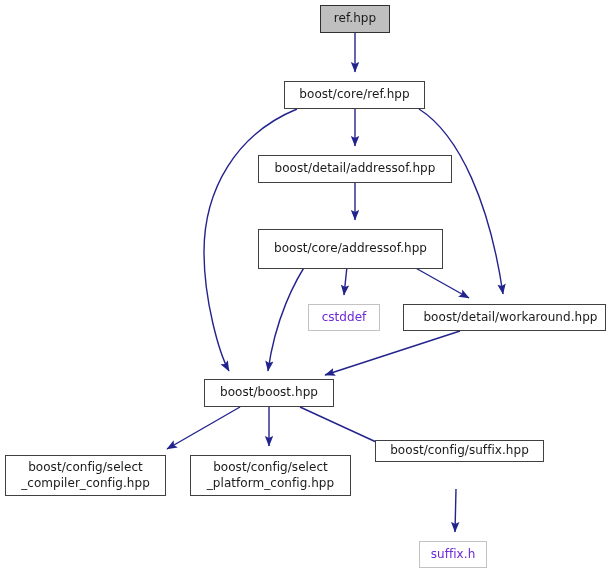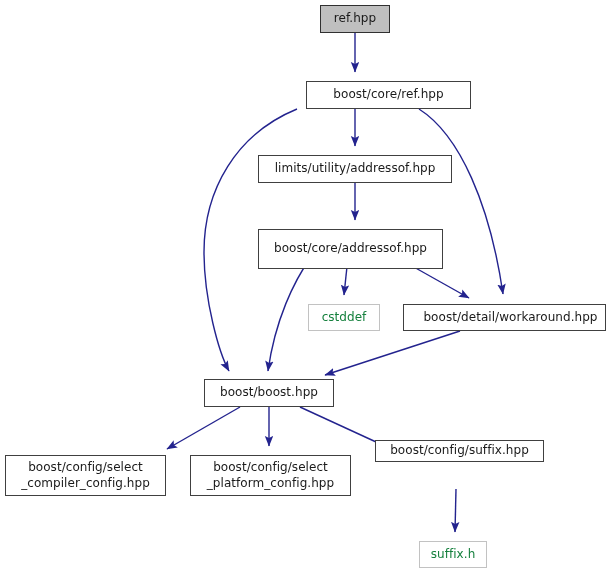--- a/index.html
+++ b/index.html
@@ -42,21 +42,21 @@
     white-space: pre-line;
     z-index: 2;
     cursor: default;
   }
   .node.root {
     background: #bfbfbf;
     border-color: #303030;
   }
   .node.system {
     border-color: #c2c2c2;
-    color: #15803d;
+    color: #6d28d9;
   }
   .node-label {
     display: block;
     padding: 0 4px;
   }
 </style>
 </head>
 <body>
 
 <div id="graph">
@@ -77,22 +77,22 @@
         <path d="M 311,257 C 294,281 275,320 268,371" fill="none" stroke="#23238e" stroke-width="1.4" marker-end="url(#arrow)"></path>
         <path d="M 460,331 L 325,375" fill="none" stroke="#23238e" stroke-width="1.4" marker-end="url(#arrow)"></path>
         <path d="M 240,407 L 167,449" fill="none" stroke="#23238e" stroke-width="1.4" marker-end="url(#arrow)"></path>
         <path d="M 269,407 L 269,446" fill="none" stroke="#23238e" stroke-width="1.4" marker-end="url(#arrow)"></path>
         <path d="M 300,407 L 400,453" fill="none" stroke="#23238e" stroke-width="1.4" marker-end="url(#arrow)"></path>
         <path d="M 456,489 L 455,532" fill="none" stroke="#23238e" stroke-width="1.4" marker-end="url(#arrow)"></path>
       </g>
   </svg>
   <div id="nodes">
       <div class="node root" style="left: 320px; top: 5px; width: 70px; height: 28px;"><span class="node-label">ref.hpp</span></div>
-      <div class="node" style="left: 284px; top: 81px; width: 165px; height: 28px; margin-left: 22px;"><span class="node-label">boost/core/ref.hpp</span></div>
-      <div class="node" style="left: 258px; top: 155px; width: 194px; height: 28px;"><span class="node-label">limits/utility/addressof.hpp</span></div>
+      <div class="node" style="left: 284px; top: 81px; width: 141px; height: 28px;"><span class="node-label">boost/core/ref.hpp</span></div>
+      <div class="node" style="left: 258px; top: 155px; width: 194px; height: 28px;"><span class="node-label">boost/detail/addressof.hpp</span></div>
       <div class="node" style="left: 258px; top: 229px; width: 185px; height: 40px;"><span class="node-label">boost/core/addressof.hpp</span></div>
       <div class="node system" style="left: 308px; top: 304px; width: 72px; height: 27px;"><span class="node-label">cstddef</span></div>
       <div class="node" style="left: 403px; top: 304px; width: 203px; height: 27px; padding-left: 12px;"><span class="node-label">boost/detail/workaround.hpp</span></div>
       <div class="node" style="left: 204px; top: 379px; width: 130px; height: 28px;"><span class="node-label">boost/boost.hpp</span></div>
       <div class="node" style="left: 5px; top: 455px; width: 161px; height: 41px;"><span class="node-label">boost/config/select
 _compiler_config.hpp</span></div>
       <div class="node" style="left: 190px; top: 455px; width: 161px; height: 41px;"><span class="node-label">boost/config/select
 _platform_config.hpp</span></div>
       <div class="node" style="left: 375px; top: 440px; width: 169px; height: 22px;"><span class="node-label">boost/config/suffix.hpp</span></div>
       <div class="node system" style="left: 419px; top: 541px; width: 68px; height: 27px;"><span class="node-label">suffix.h</span></div>

